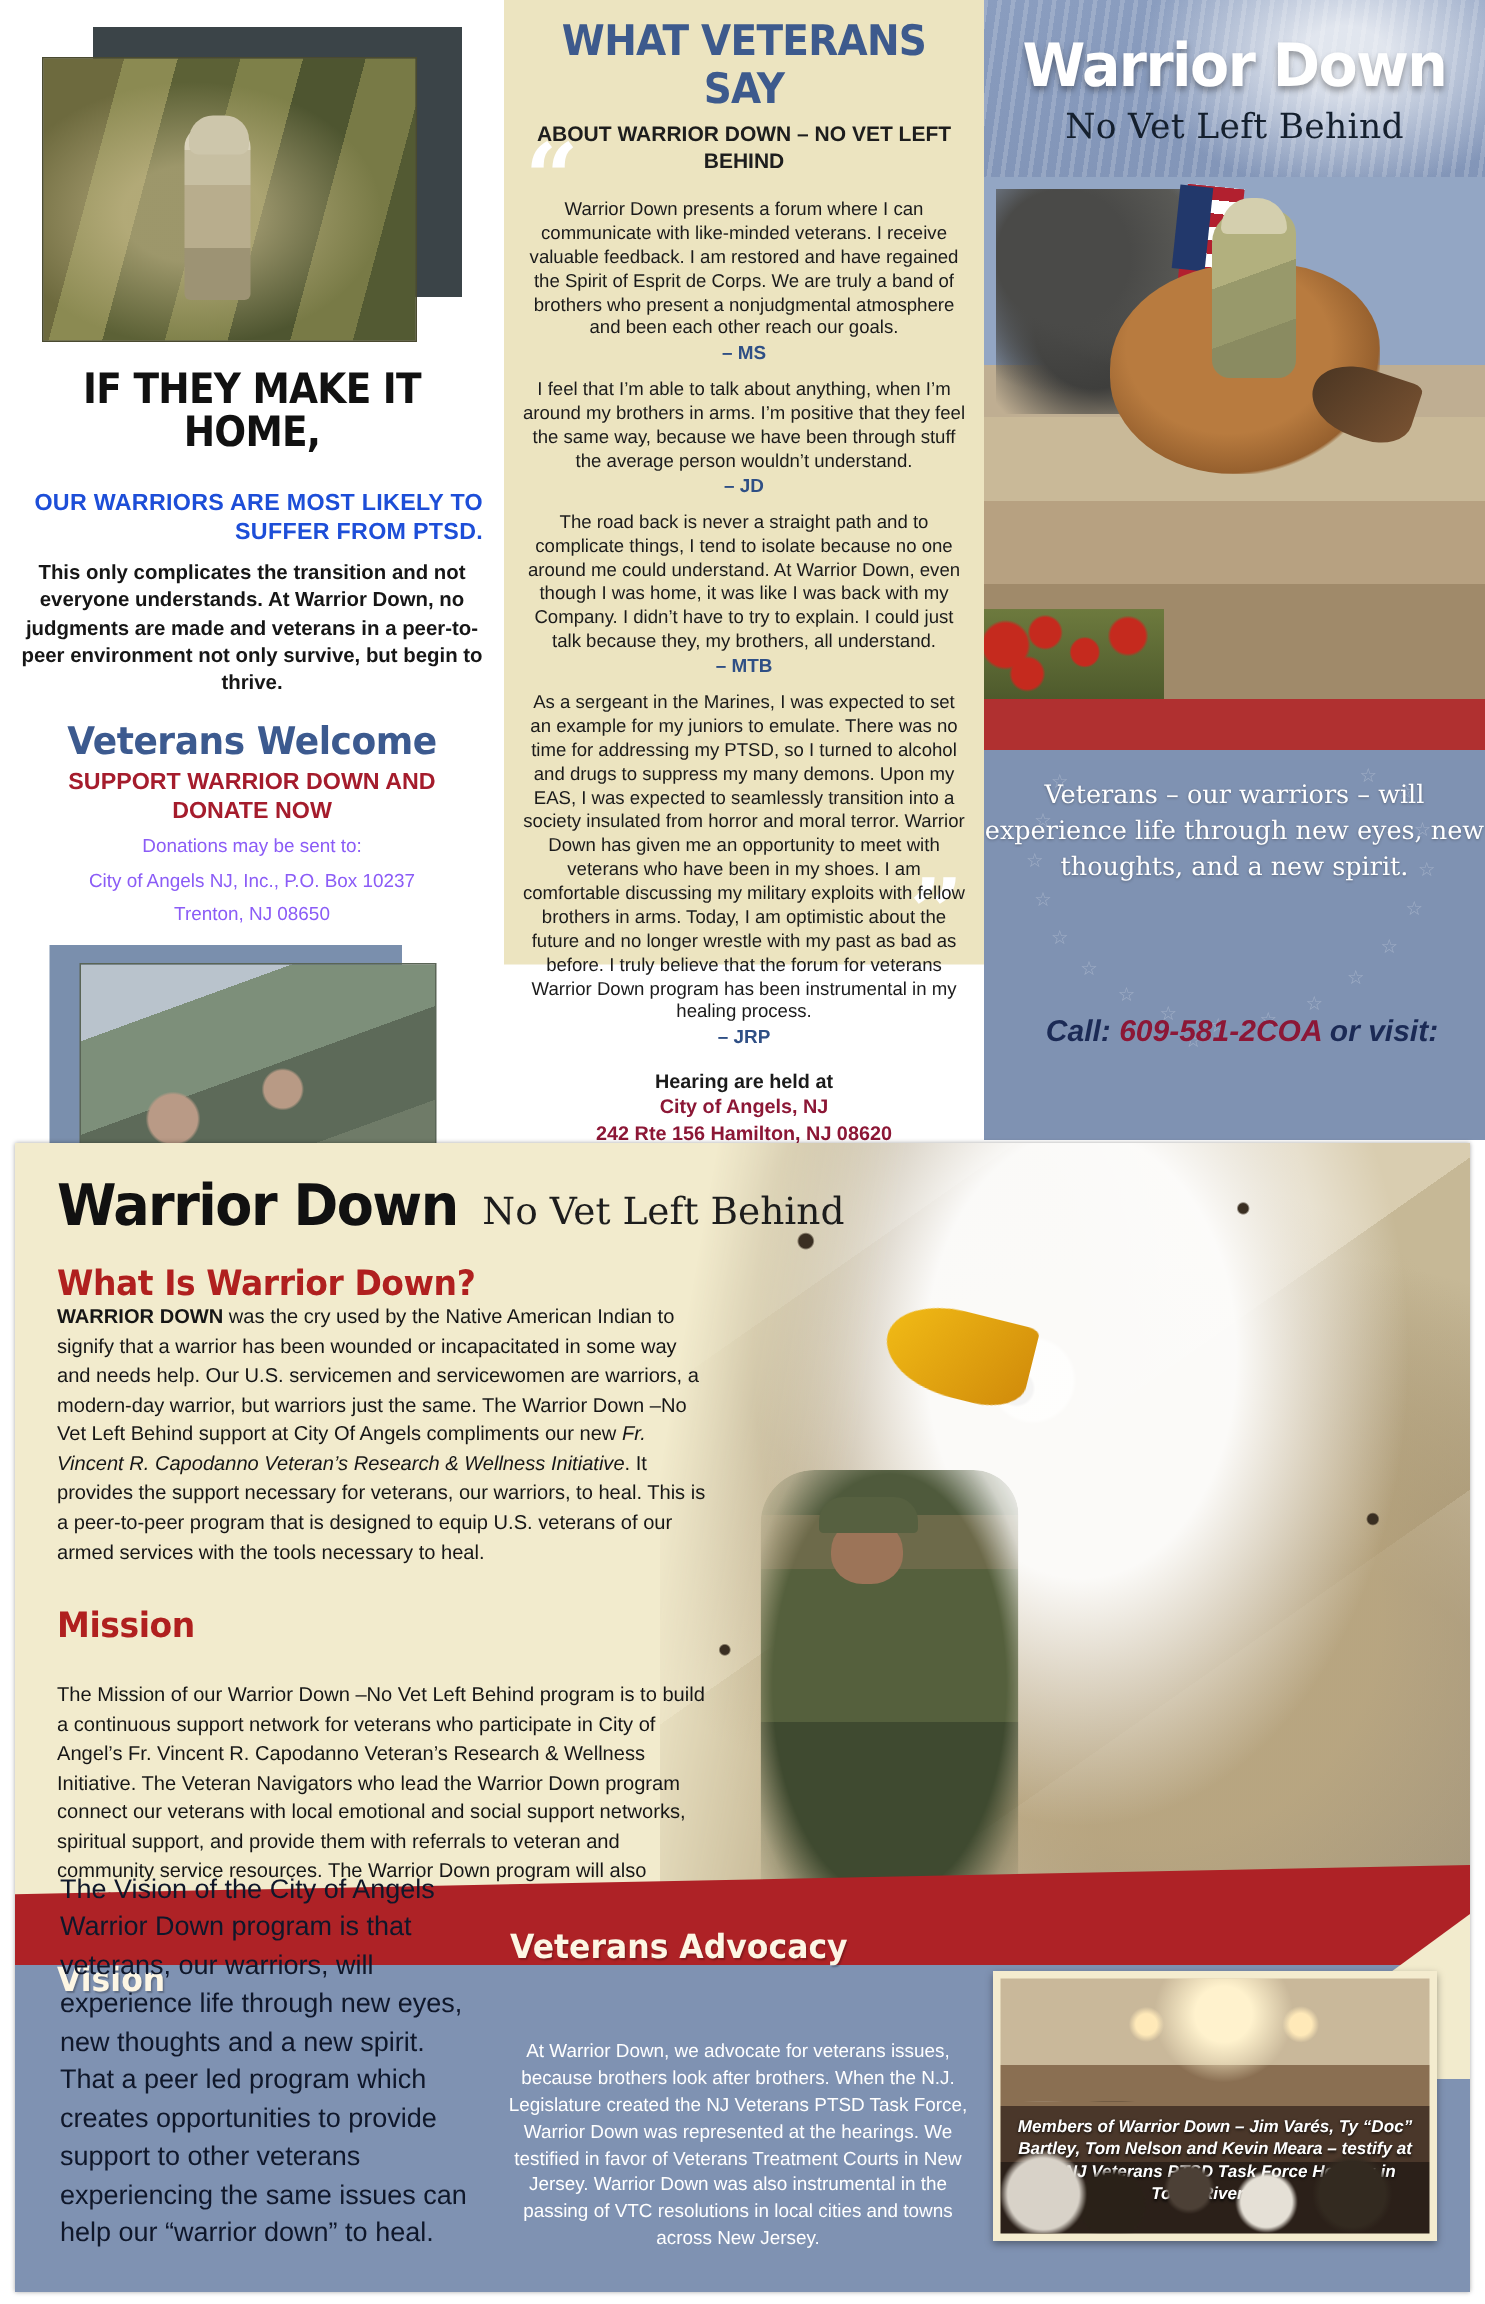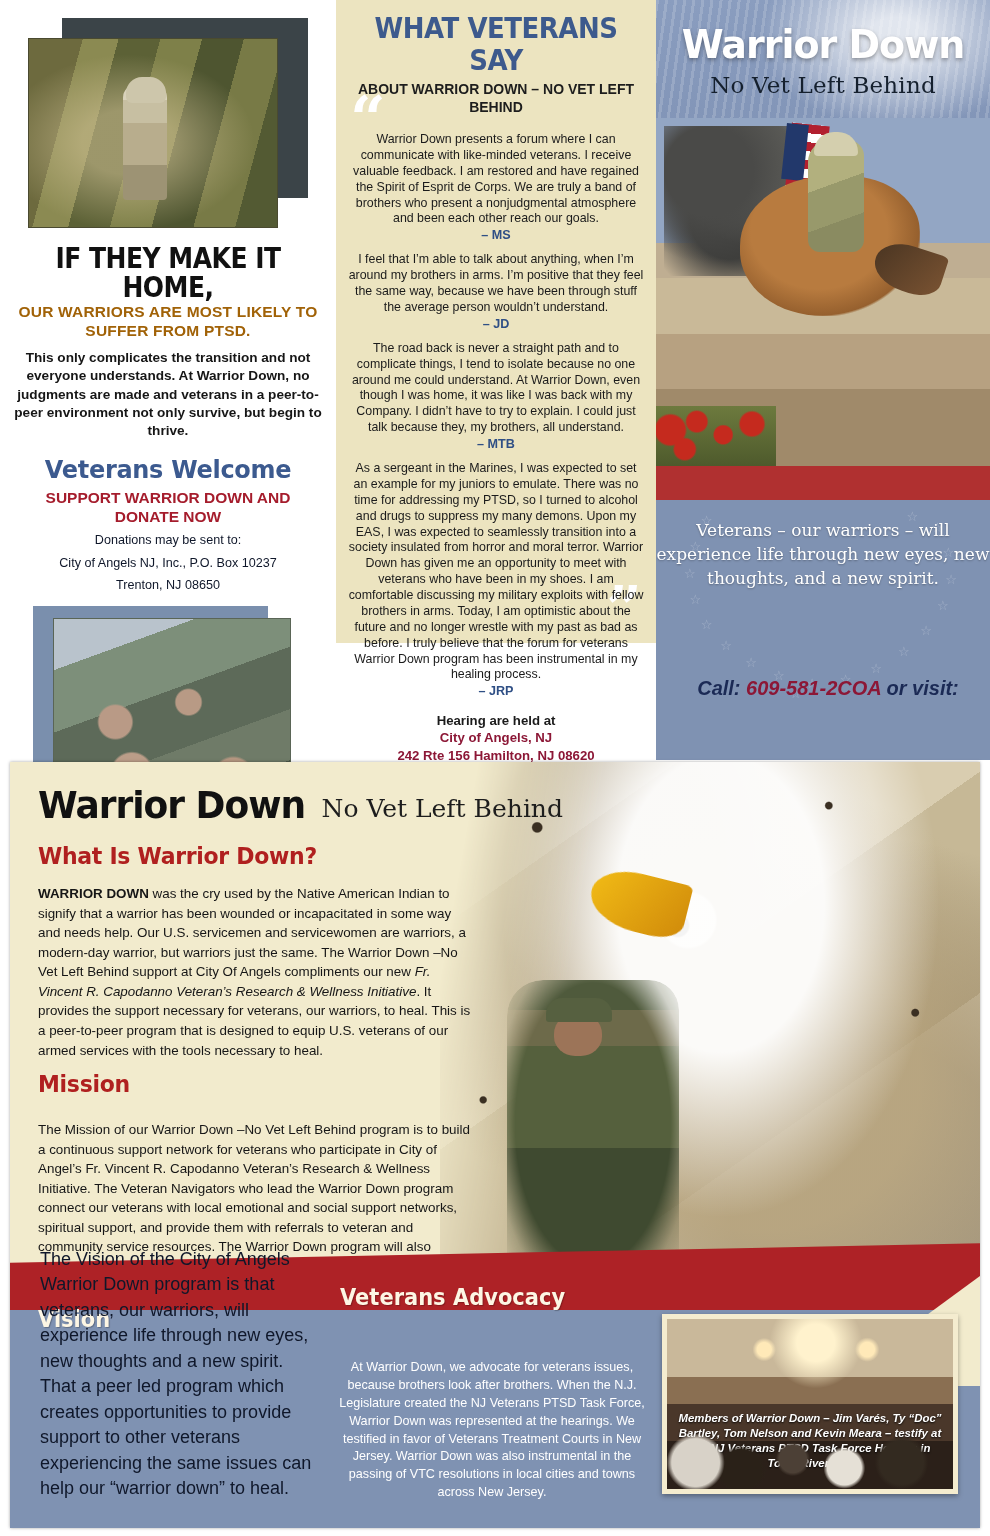--- a/index.html
+++ b/index.html
@@ -52,39 +52,39 @@
   .hl-stencil {
     font-family: "DejaVu Sans", sans-serif;
     font-weight: 700; font-style: normal;
     color: #111; text-align: center;
     letter-spacing: -0.5px;
     font-size: 25px; line-height: 1.05;
     margin-top: 20px;
     transform: scaleY(1.12);
   }
   .hl-sub {
-    text-align: center; color: #a16207; font-weight: 700;
-    font-size: 15.5px; line-height: 1.25; margin-top: 1px;
+    text-align: right; color: #1d4ed8; font-weight: 700;
+    font-size: 15.5px; line-height: 1.25; margin-top: 25px;
     letter-spacing: .2px;
   }
   .body-bold {
     text-align: center; color: #161616; font-weight: 700;
     font-size: 13.6px; line-height: 1.34; margin-top: 9px;
   }
   .vet-welcome {
     text-align: center; color: #3c5a8f; font-weight: 700;
     font-size: 24px; margin-top: 16px; letter-spacing: -.3px;
     font-family: "DejaVu Sans", sans-serif; transform: scaleY(1.06);
   }
   .support-red {
     text-align: center; color: #a51c2c; font-weight: 700;
     font-size: 15.5px; line-height: 1.2; margin-top: 5px;
   }
   .donate-line {
-    text-align: center; color: #0f172a; font-size: 12.6px; line-height: 1.3; margin-top: 6px;
+    text-align: center; color: #8b5cf6; font-size: 12.6px; line-height: 1.3; margin-top: 6px;
   }
   .photo-stack-2 { position: relative; width: 270px; height: 215px; margin: 12px auto 0; }
   .photo-shadow-blue {
     position: absolute; left: 0; top: 0; width: 235px; height: 195px;
     background: #7a8fad;
   }
   .photo-vietnam {
     position: absolute; left: 20px; top: 12px; width: 238px; height: 200px;
     background:
       radial-gradient(circle at 26% 52%, #b99a86 0 8%, rgba(0,0,0,0) 9%),
@@ -494,21 +494,21 @@
   <div class="bb-soldier-face"></div>
   <div class="bb-soldier-cap"></div>
 
   <div class="bb-title-wrap">
     <span class="bb-title">Warrior Down</span>
     <span class="bb-title-sub">No Vet Left Behind</span>
   </div>
 
   <div class="bb-h2" style="left:28px; top:82px;">What Is Warrior Down?</div>
 
-  <div class="bb-p" style="left:28px; top:122px; width:436px;">
+  <div class="bb-p" style="left:28px; top:106px; width:436px;">
     <b>WARRIOR DOWN</b><span> was the cry used by the Native American Indian to signify that a warrior has been wounded or incapacitated in some way and needs help.  Our U.S. servicemen and servicewomen are warriors, a modern-day warrior, but warriors just the same.  The Warrior Down –No Vet Left Behind support at City Of Angels compliments our new </span><i>Fr. Vincent R. Capodanno Veteran’s Research &amp; Wellness Initiative</i><span>. It provides the support necessary for veterans, our warriors, to heal.  This is a peer-to-peer program that is designed to equip U.S. veterans of our armed services with the tools necessary to heal.</span>
   </div>
 
   <div class="bb-h2" style="left:28px; top:310px;">Mission</div>
   <div class="bb-p" style="left:28px; top:358px; width:436px;">The Mission of our Warrior Down –No Vet Left Behind program is to build a continuous support network for veterans who participate in City of Angel’s Fr. Vincent R. Capodanno Veteran’s Research &amp; Wellness Initiative.  The Veteran Navigators who lead the Warrior Down program connect our veterans with local emotional and social support networks, spiritual support, and provide them with referrals to veteran and community service resources. The Warrior Down program will also provide information and educational materials and advocate on behalf of veteran’s issues.</div>
 
   <div class="bb-red"></div>
   <div class="bb-bluefoot"></div>
   <div class="bb-cream-wedge"></div>
 

